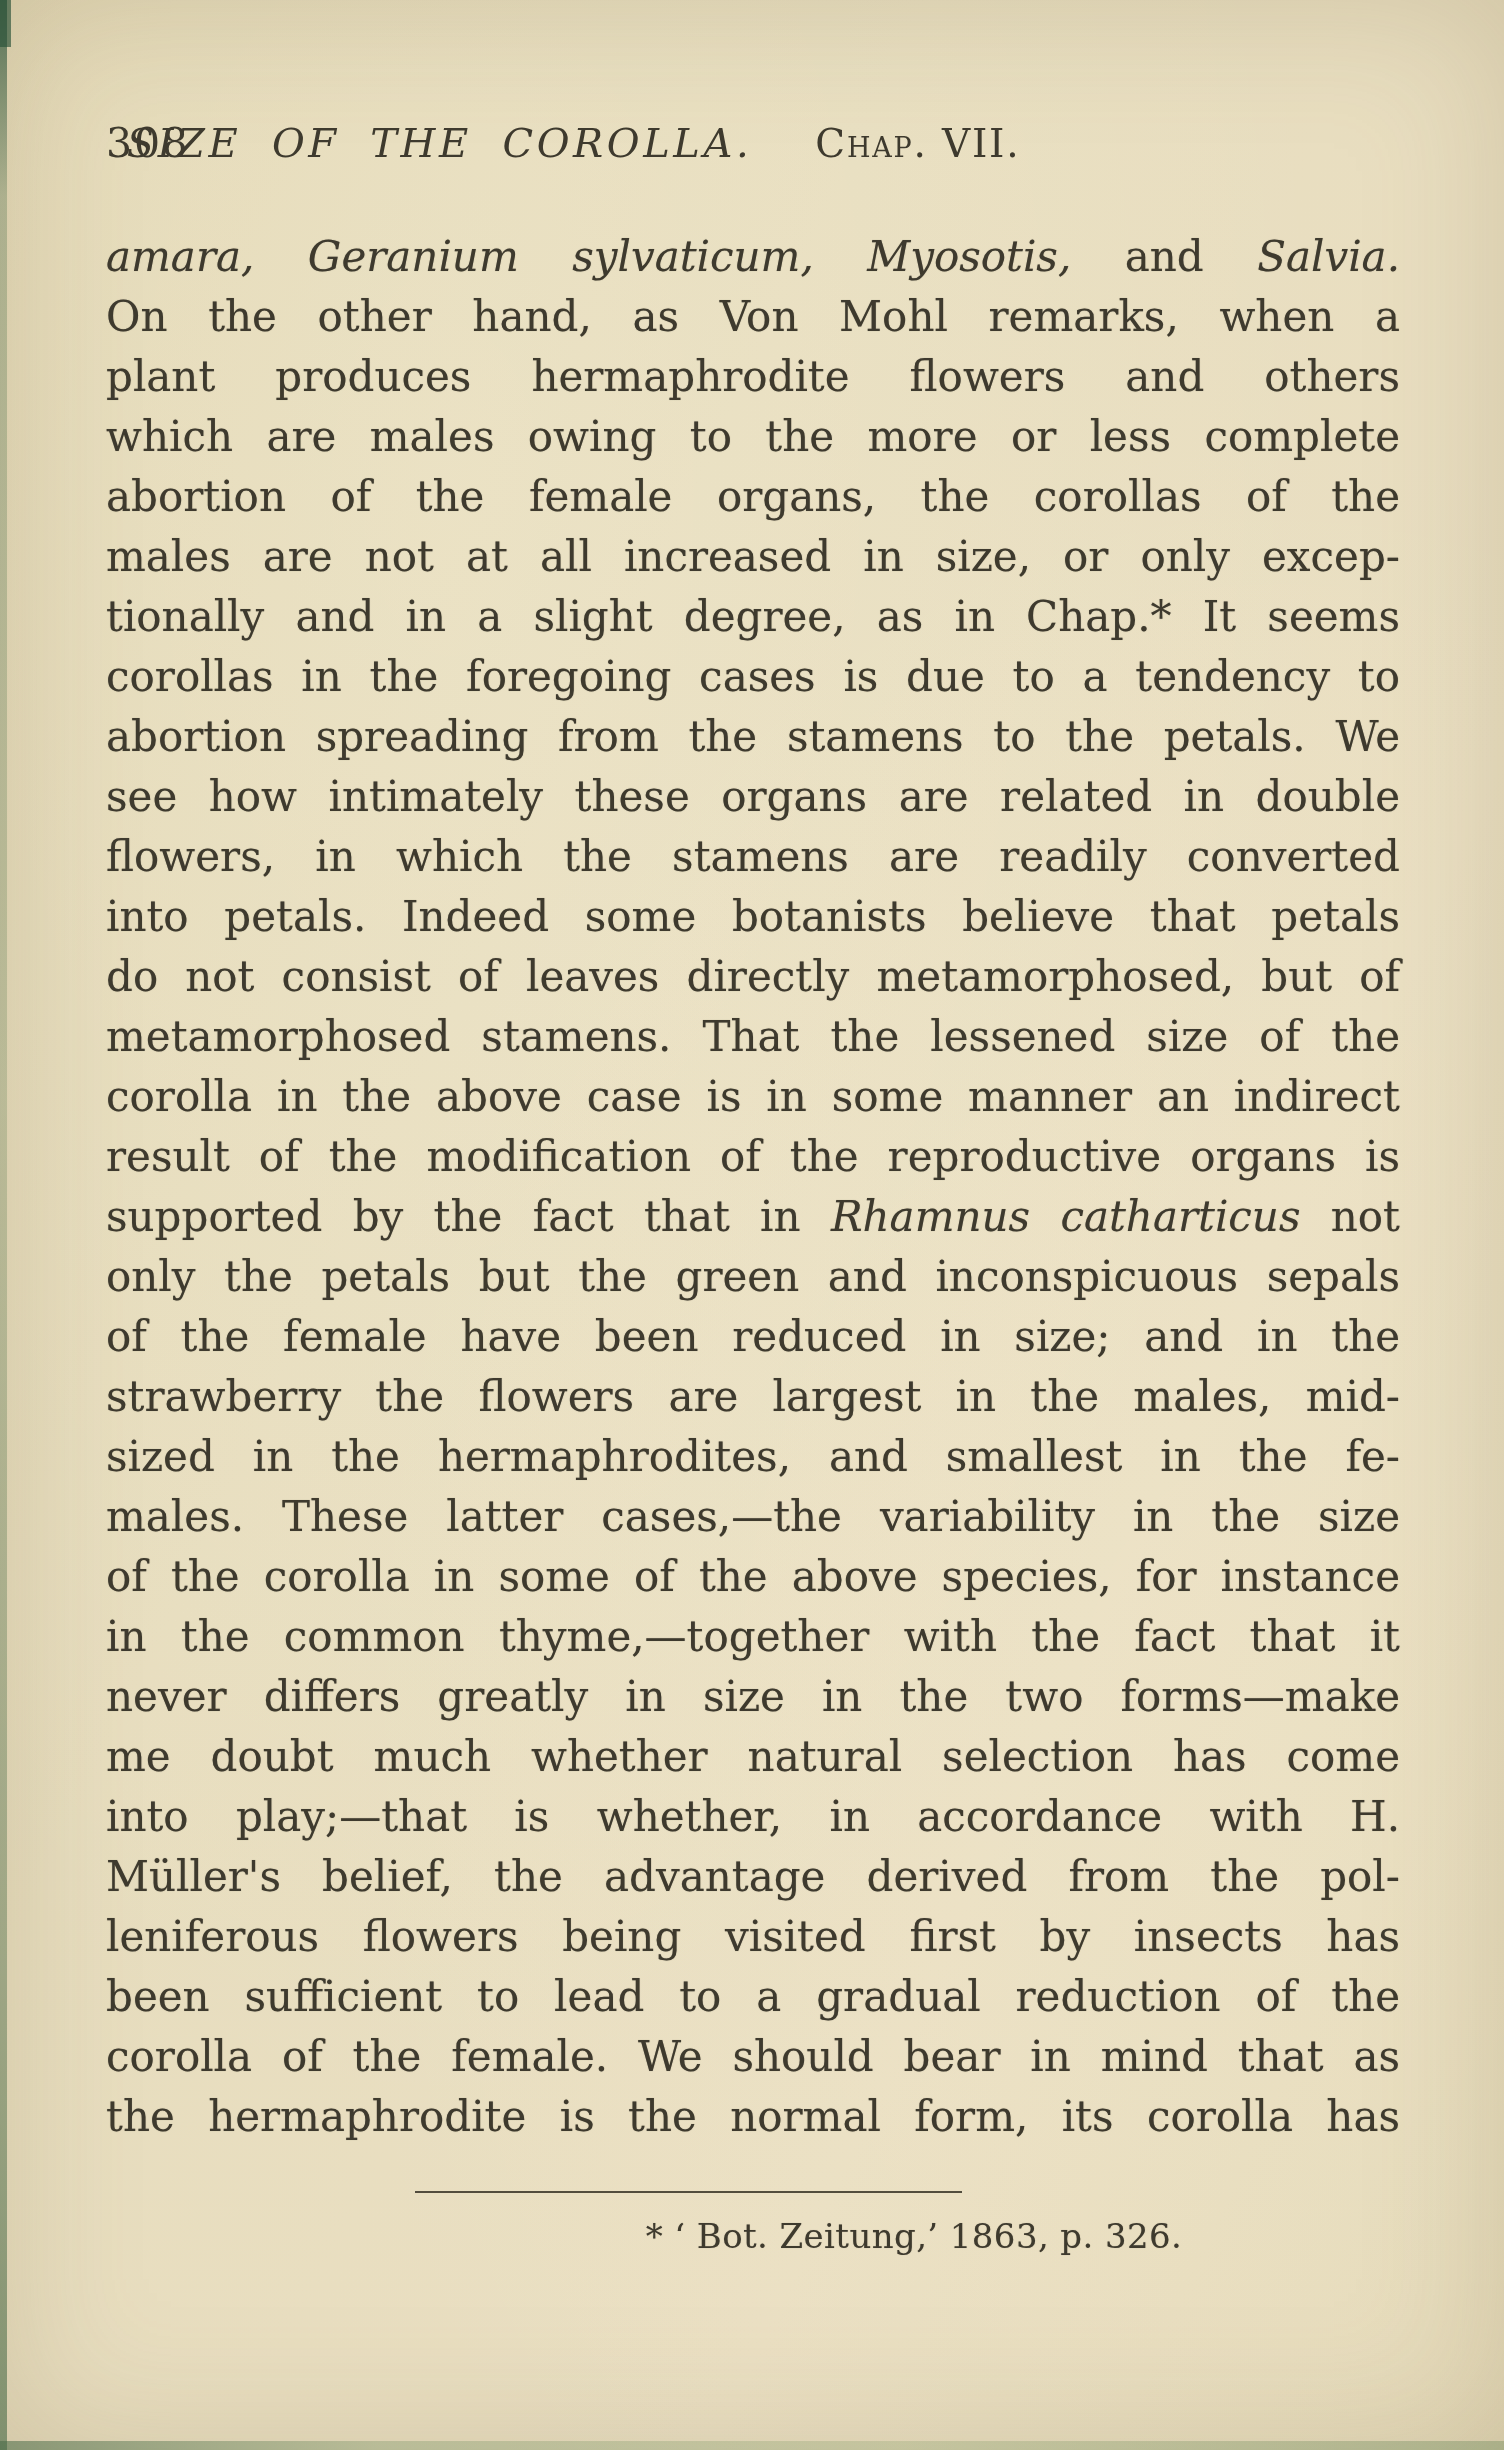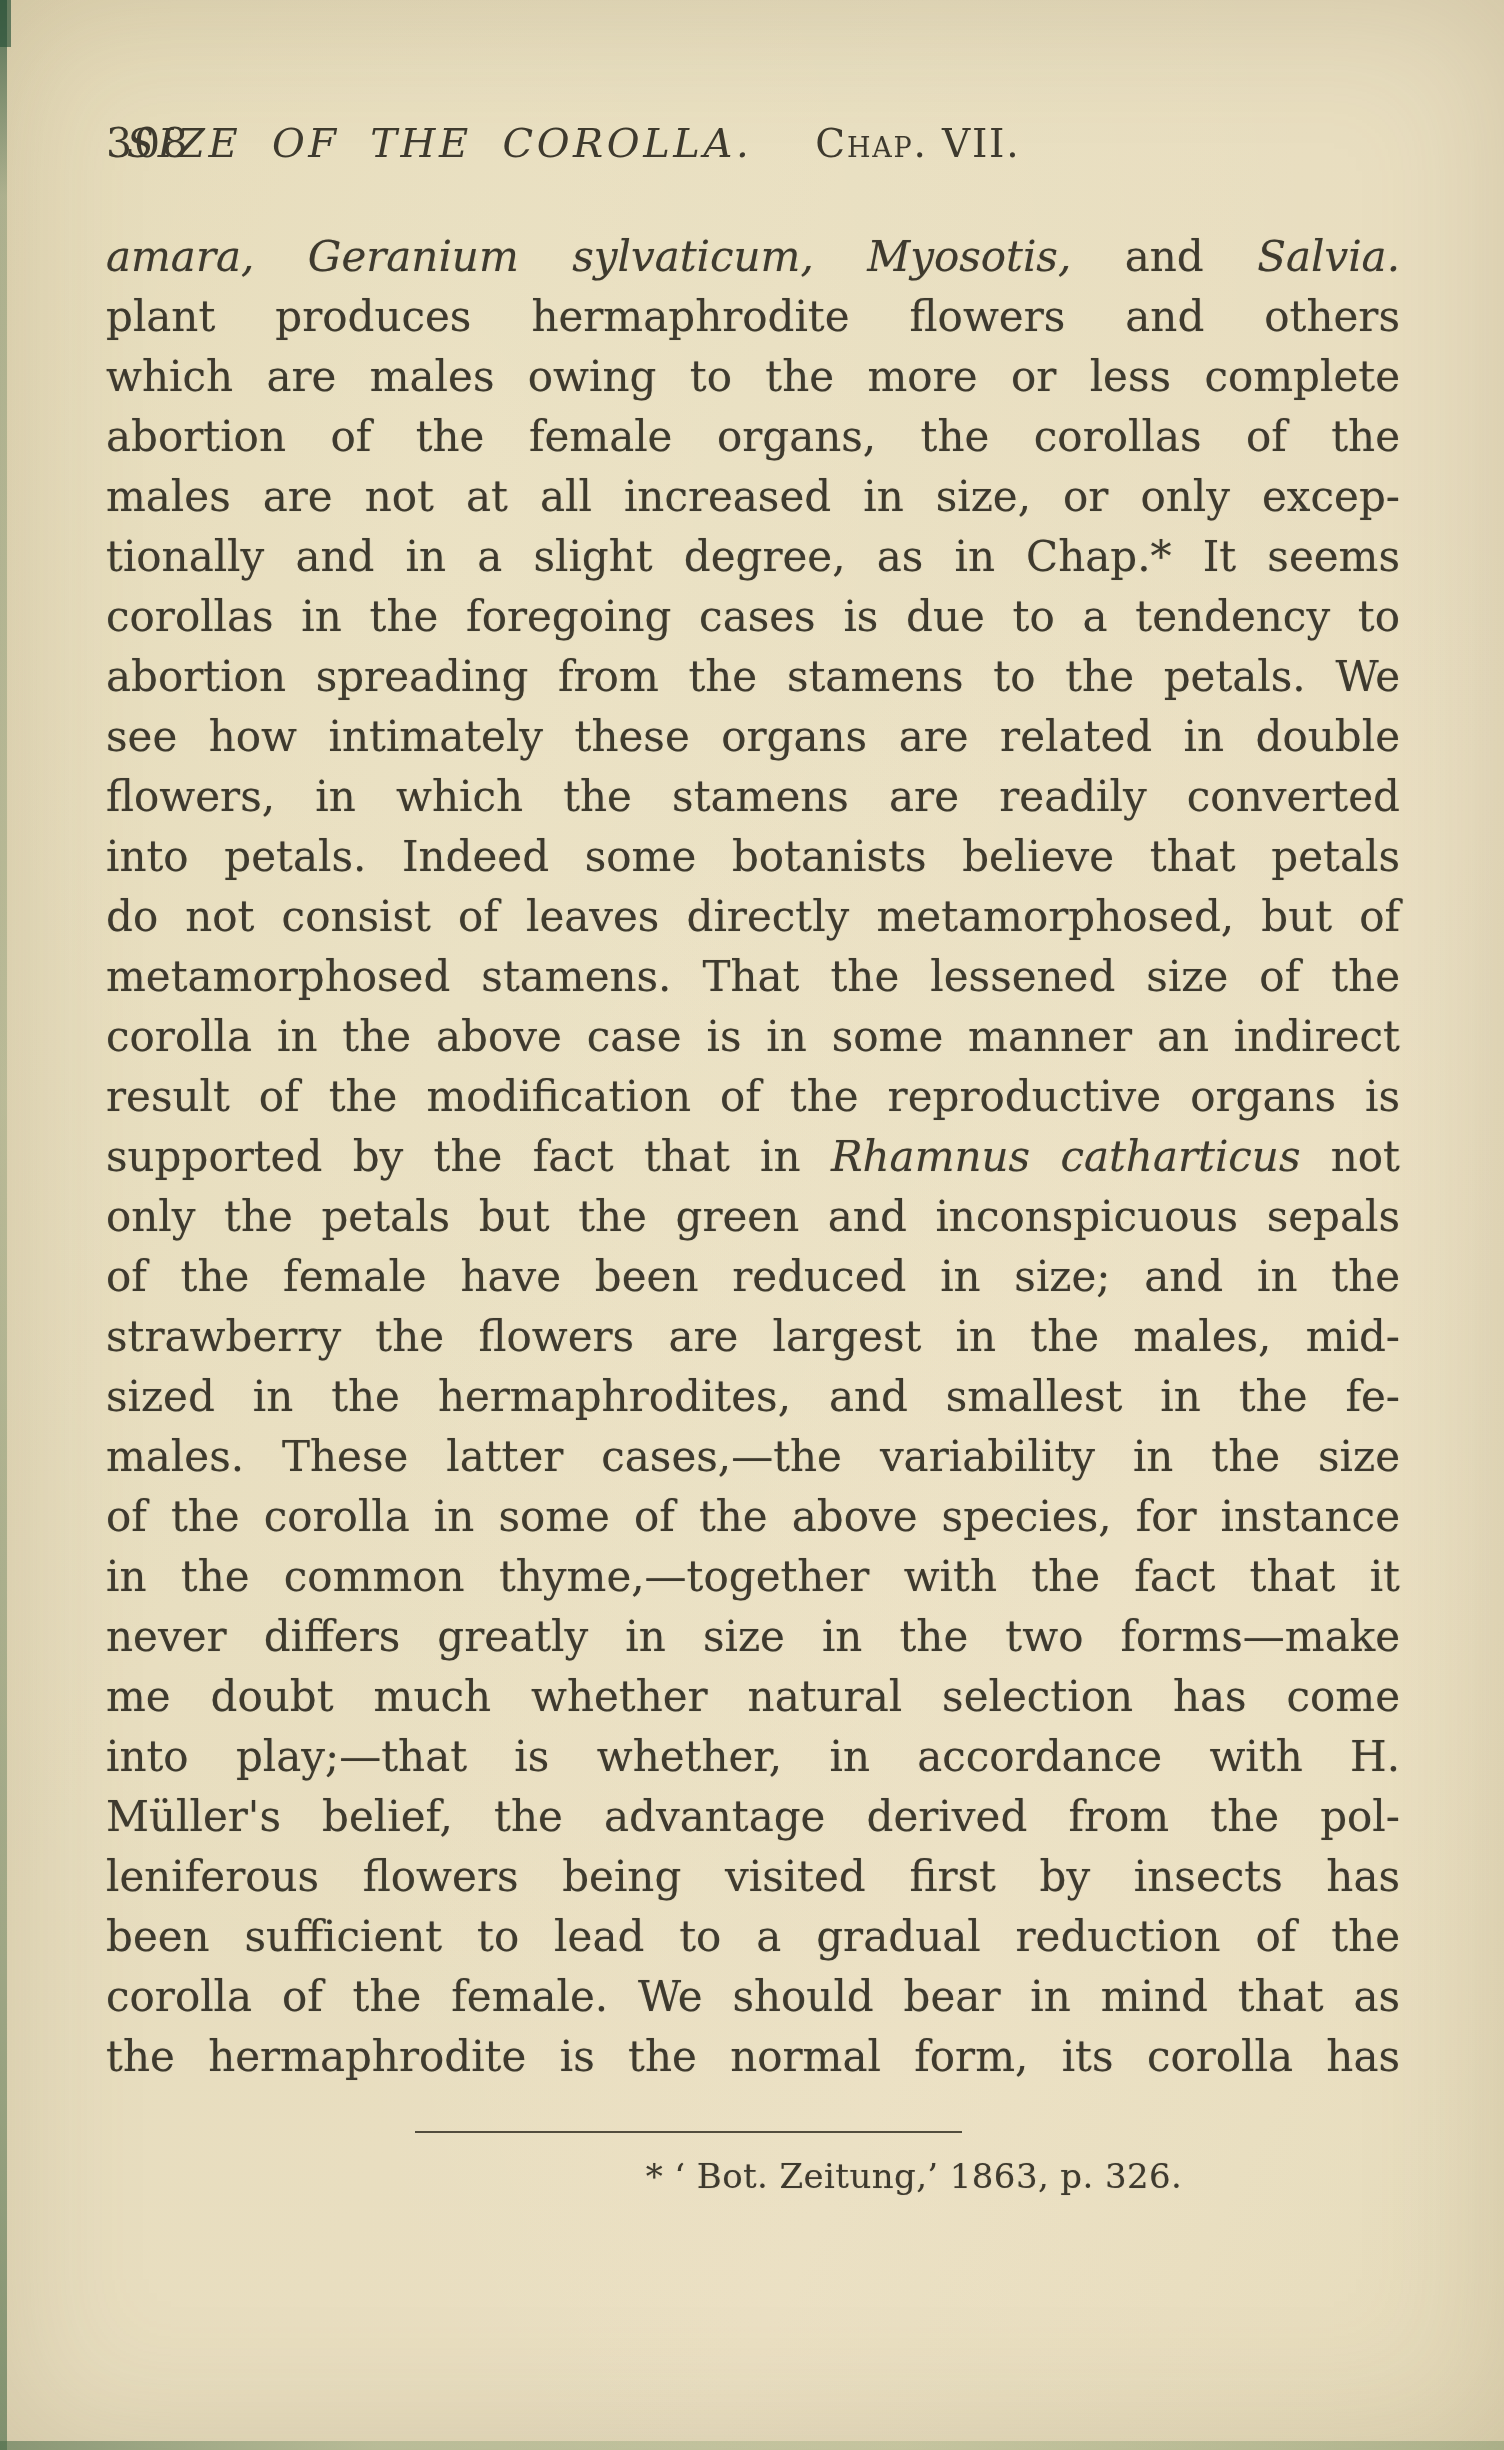--- a/index.html
+++ b/index.html
@@ -105,20 +105,21 @@
 
   <div class="content">
     <div class="running-header">
       <span class="page-number">308</span>
       <span class="running-title">SIZE OF THE COROLLA.</span>
       <span class="chapter-label">Chap. VII.</span>
     </div>
 
     <div class="body-text">
         <div class="line"><span class="it">amara,</span><span> </span><span class="it">Geranium sylvaticum,</span><span> </span><span class="it">Myosotis,</span><span> and </span><span class="it">Salvia.</span></div>
+        <div class="line"><span>On the other hand, as Von Mohl remarks, when a</span></div>
         <div class="line"><span>plant produces hermaphrodite flowers and others</span></div>
         <div class="line"><span>which are males owing to the more or less complete</span></div>
         <div class="line"><span>abortion of the female organs, the corollas of the</span></div>
         <div class="line"><span>males are not at all increased in size, or only excep-</span></div>
         <div class="line"><span>tionally and in a slight degree, as in Chap.* It seems</span></div>
         <div class="line"><span>corollas in the foregoing cases is due to a tendency to</span></div>
         <div class="line"><span>abortion spreading from the stamens to the petals. We</span></div>
         <div class="line"><span>see how intimately these organs are related in double</span></div>
         <div class="line"><span>flowers, in which the stamens are readily converted</span></div>
         <div class="line"><span>into petals. Indeed some botanists believe that petals</span></div>

